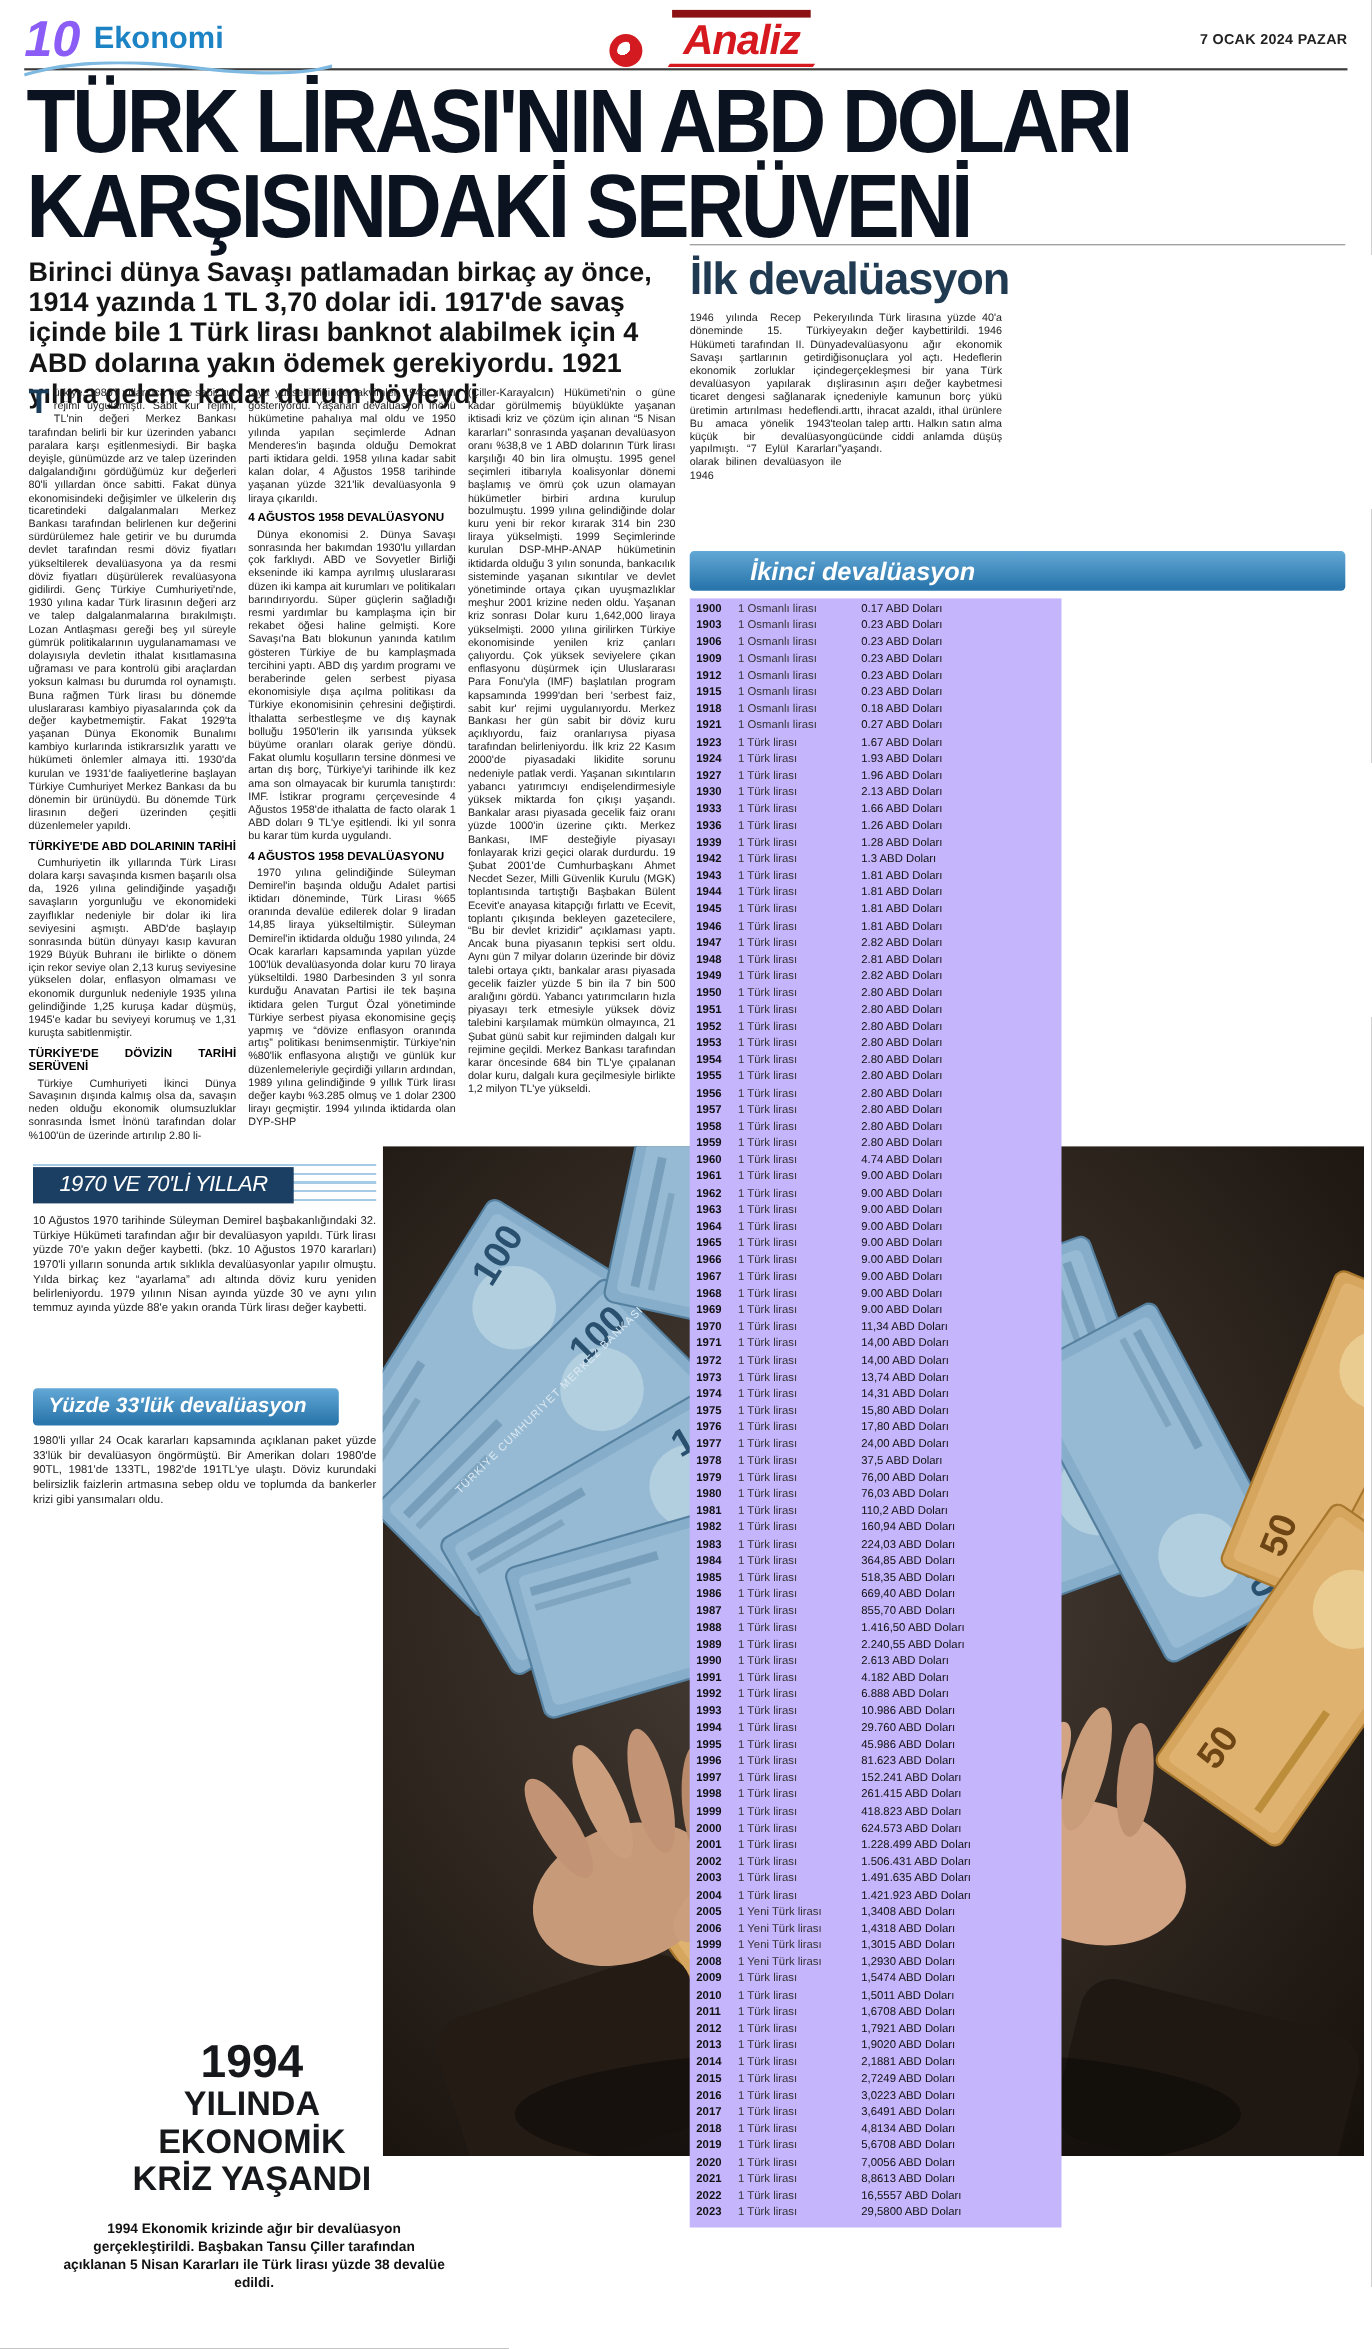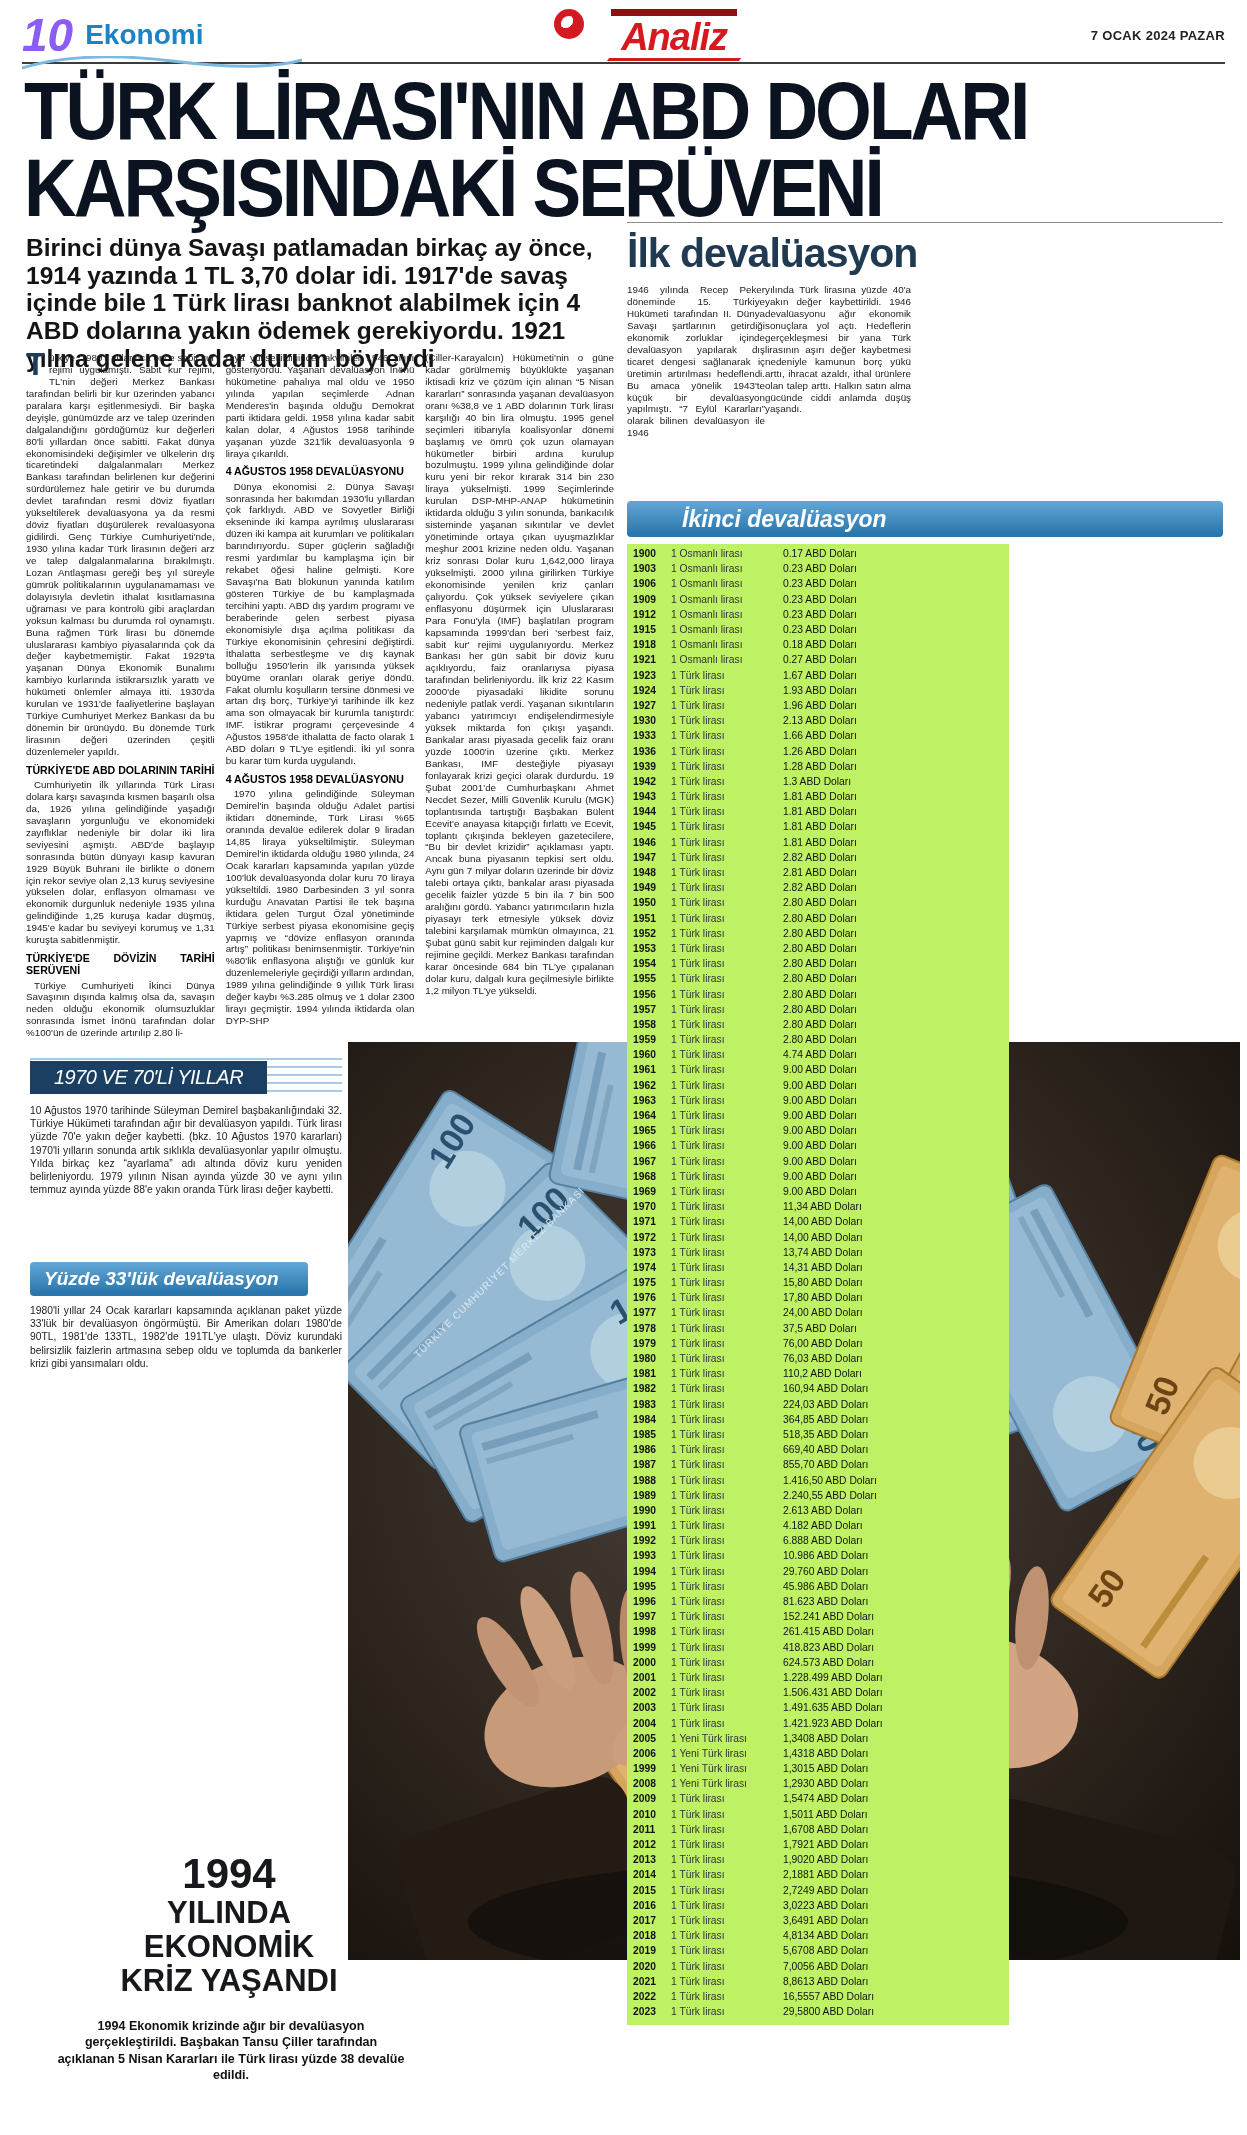--- a/index.html
+++ b/index.html
@@ -12,21 +12,21 @@
   
   .masthead{
     position:absolute; left:22px; top:8px; width:1203px; height:56px;
     border-bottom:2px solid #3c3c3c;
     display:flex; align-items:center; justify-content:space-between;
   }
   .mh-left{ display:flex; align-items:center; gap:12px; position:relative; }
   .pagenum{ font-size:46px; font-weight:bold; color:#8b5cf6; line-height:1; font-style:italic;}
   .section{ font-size:28px; font-weight:bold; color:#1c83c4; }
   .swoosh{ position:absolute; left:0; top:44px; }
-  .logo{ display:flex; align-items:flex-start; gap:24px; }
+  .logo{ display:flex; align-items:flex-end; gap:24px; }
   .logo-mark{ width:30px; height:30px; border-radius:50%; background:#d21a20; position:relative; overflow:hidden;}
   .logo-mark::after{ content:""; position:absolute; left:7px; top:7px; width:16px; height:16px; border-radius:50%;
     background:radial-gradient(circle at 30% 30%, #ffffff 0 45%, #d21a20 46%); }
   .logo-col{ display:flex; flex-direction:column; align-items:center; }
   .logo-strip{ width:126px; height:7px; background:#8c1113; margin-bottom:2px; }
   .logo-name{ font-size:38px; font-weight:bold; font-style:italic; color:#d6191f; line-height:1; letter-spacing:-1px; }
   .logo-underline{ width:132px; height:3px; background:#d6191f; transform:skewX(-35deg); margin-top:2px; }
   .date{ font-size:13px; font-weight:bold; color:#222; letter-spacing:0.3px; }
   
   .headline{
@@ -55,21 +55,21 @@
   .ilk-col{ font-size:9.8px; line-height:1.22; text-align:justify; color:#222; }
   .ilk-col.c1{ width:138px; }
   .ilk-col.c2{ width:146px; }
   .bluebar{
     background:linear-gradient(180deg,#63a8d6 0%,#2b77ad 90%);
     border-radius:4px; color:#fff; font-weight:bold; display:flex; align-items:center;
   }
   .ikinci-bar{ height:36px; margin-top:12px; font-size:23px; font-style:italic; padding-left:55px; }
   .ikinci-text{ margin-top:7px; font-size:10.3px; line-height:1.3; text-align:justify; color:#222; }
   .kur-bar{ height:38px; margin-top:12px; font-size:23px; padding-left:14px; letter-spacing:0.5px; }
-  .kur-table{ margin-top:7px; width:382px; background:#bef264; padding:2px 4px 6px 6px; }
+  .kur-table{ margin-top:7px; width:338px; background:#c4b5fd; padding:2px 4px 6px 6px; }
   .krow{ display:flex; height:15.2px; line-height:15.2px; font-size:10.3px; white-space:nowrap; }
   .ky{ width:38px; font-weight:bold; color:#111; }
   .ku{ width:112px; color:#333; }
   .kv{ color:#111; }
   
   .photo{ position:absolute; left:348px; top:1042px; width:892px; height:918px; z-index:1; }
   
   .seventies{ position:absolute; left:30px; top:1058px; width:312px; z-index:2; }
   .stripe-bar{ position:relative; height:38px; display:flex; align-items:center;
     background:repeating-linear-gradient(180deg,#a6cbe7 0 2px,#ffffff 2px 8px); }

